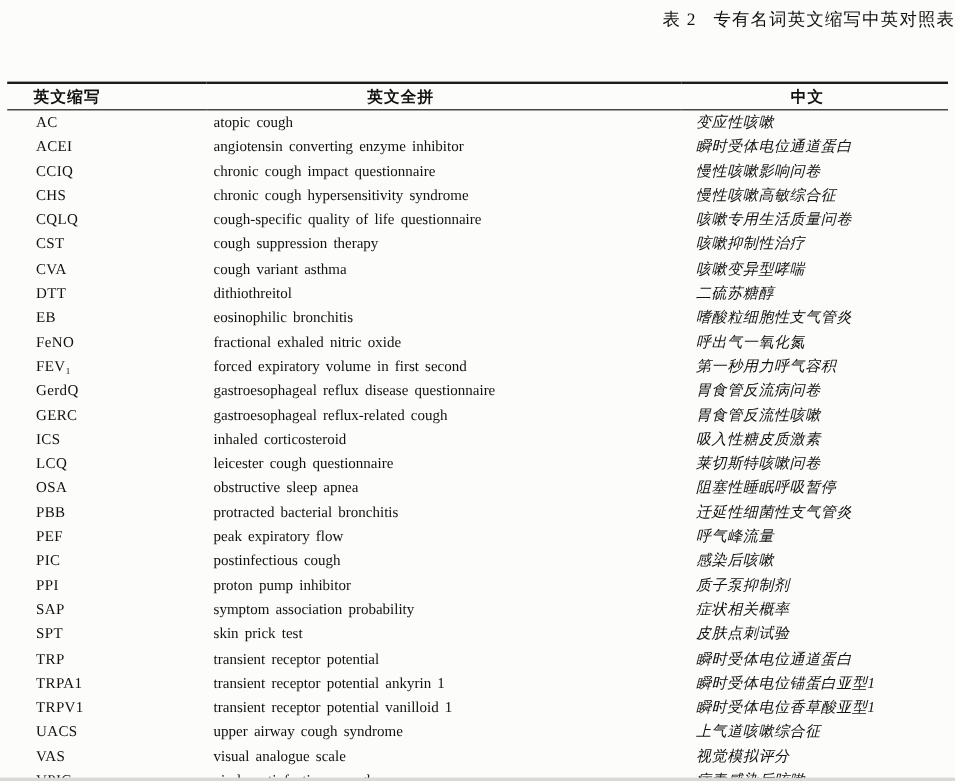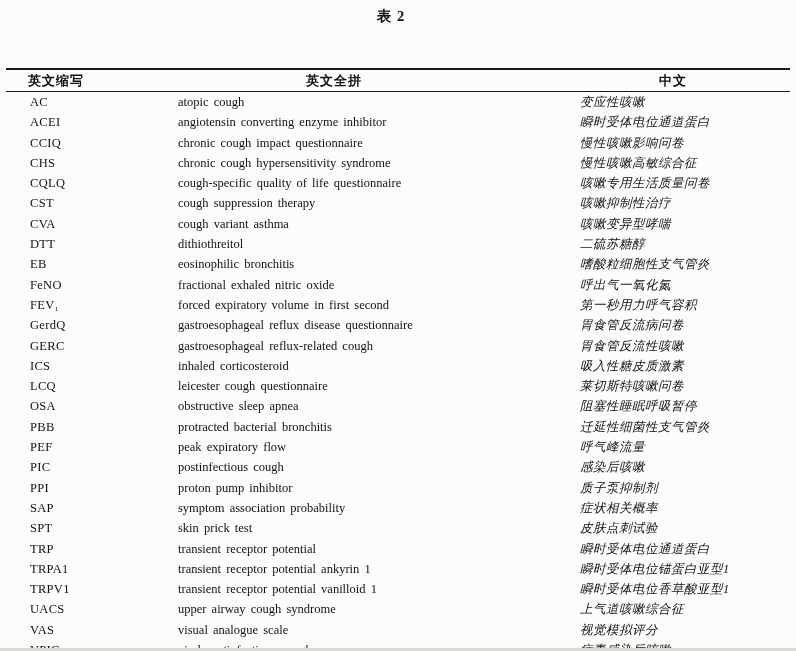--- a/index.html
+++ b/index.html
@@ -14,23 +14,23 @@
     height: 651px;
     margin: 0 auto;
     background: #fcfcfa;
     color: #111;
     overflow: hidden;
   }
   .table-title {
     height: 32px;
     display: flex;
     align-items: center;
-    justify-content: center;
+    justify-content: flex-end;
     font-size: 14.5px;
-    font-weight: bold;
+    font-weight: normal;
     letter-spacing: 1px;
   }
   .table-title .num {
     margin-right: 14px;
   }
   table.glossary {
     border-collapse: collapse;
     table-layout: fixed;
     width: 784px;
     margin-left: 6px;
@@ -72,20 +72,21 @@
     height: 3px;
     background: #d9d9d6;
   }
 </style>
 </head>
 <body>
 
 <div class="page">
   <div class="table-title">
     <span class="num">表 2</span>
+    <span>专有名词英文缩写中英对照表</span>
   </div>
 
   <table class="glossary">
     <colgroup>
       <col class="c-abbr">
       <col class="c-full">
       <col class="c-cn">
     </colgroup>
     <thead>
       <tr>

